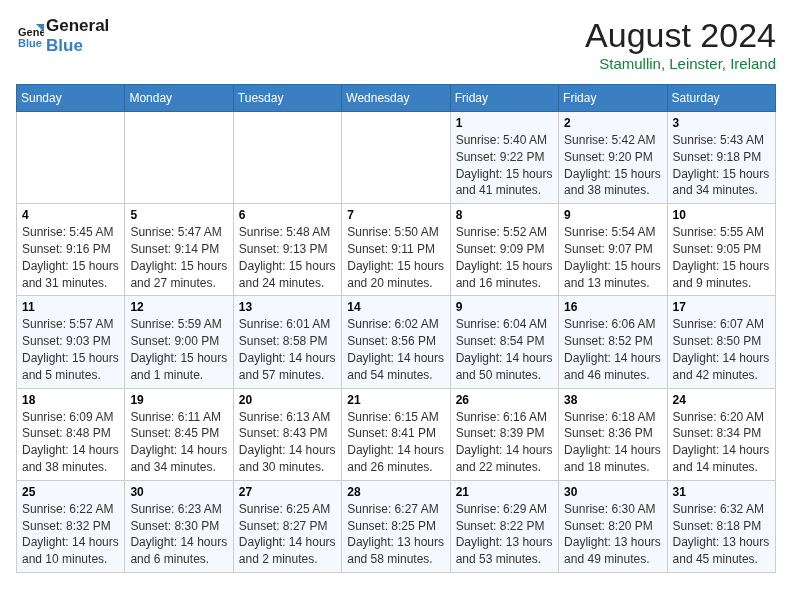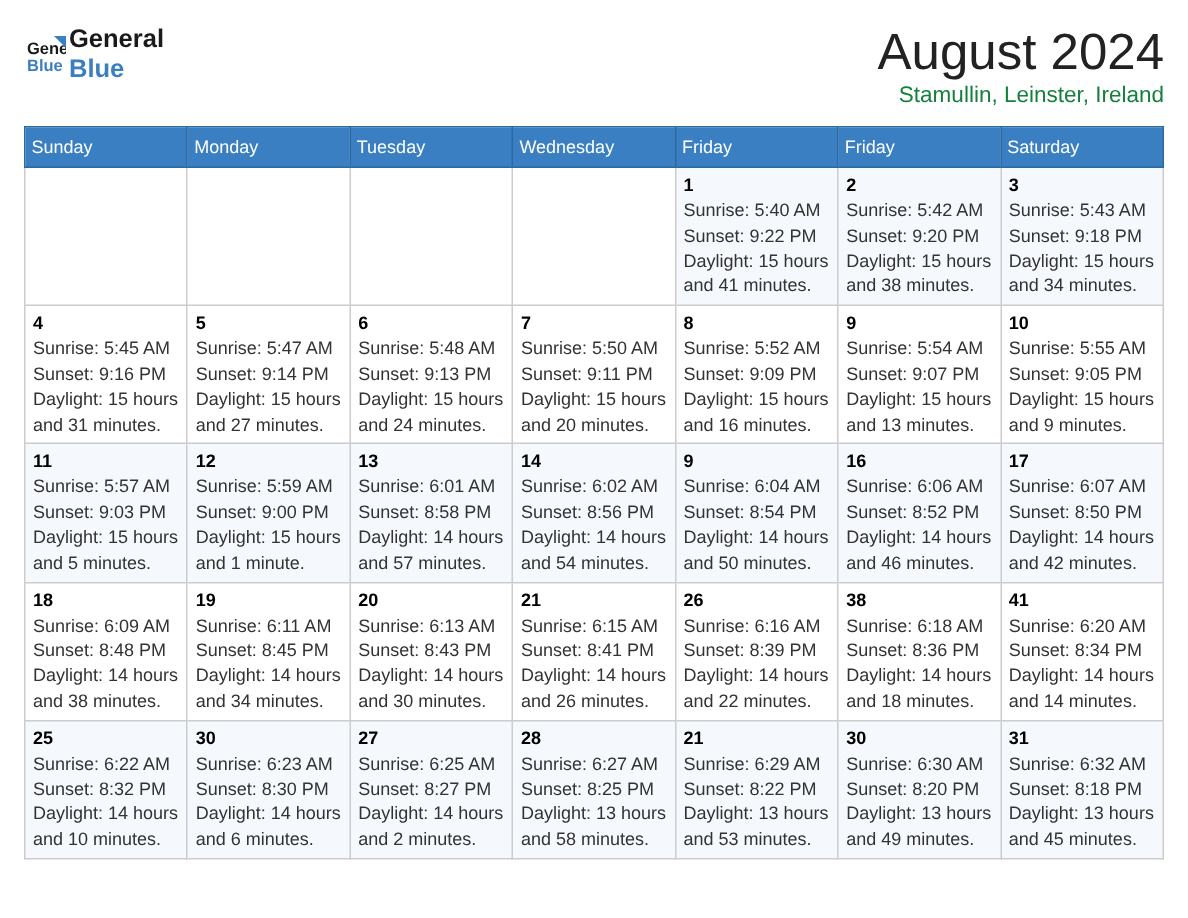--- a/index.html
+++ b/index.html
@@ -215,21 +215,21 @@
         </td>
         <td>
           <span class="day-number">26</span>
           <div class="day-info">Sunrise: 6:16 AM<br>Sunset: 8:39 PM<br>Daylight: 14 hours<br>and 22 minutes.</div>
         </td>
         <td>
           <span class="day-number">38</span>
           <div class="day-info">Sunrise: 6:18 AM<br>Sunset: 8:36 PM<br>Daylight: 14 hours<br>and 18 minutes.</div>
         </td>
         <td>
-          <span class="day-number">41</span>
+          <span class="day-number">24</span>
           <div class="day-info">Sunrise: 6:20 AM<br>Sunset: 8:34 PM<br>Daylight: 14 hours<br>and 14 minutes.</div>
         </td>
       </tr>
       <tr>
         <td>
           <span class="day-number">25</span>
           <div class="day-info">Sunrise: 6:22 AM<br>Sunset: 8:32 PM<br>Daylight: 14 hours<br>and 10 minutes.</div>
         </td>
         <td>
           <span class="day-number">30</span>

